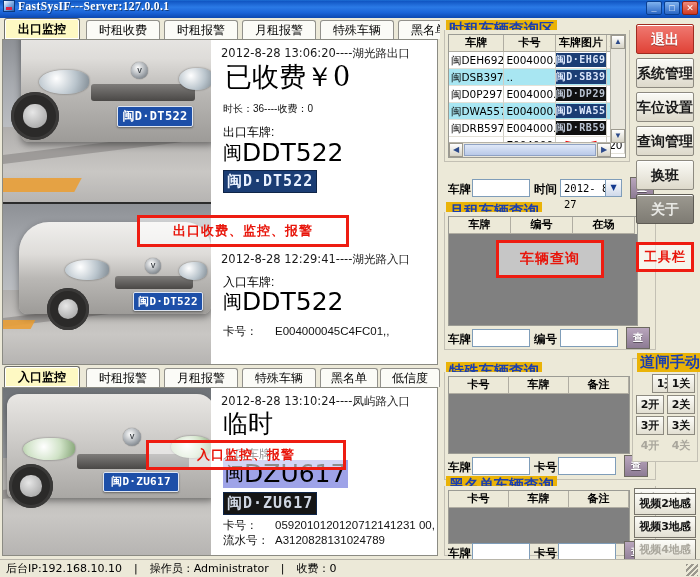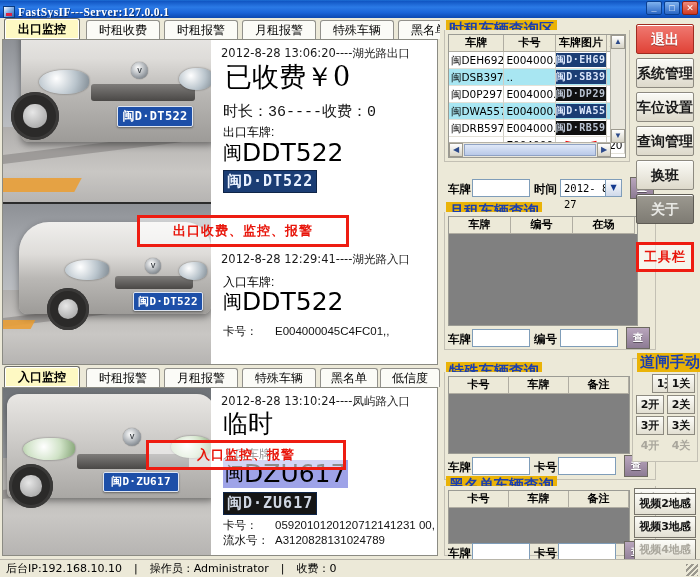--- a/index.html
+++ b/index.html
@@ -9,21 +9,21 @@
     font-size:12px;
     background:#d4d0c8;
     -webkit-font-smoothing:none;
   }
   .app{position:relative;width:700px;height:577px;}
 
   
   .titlebar{
     position:absolute;left:0;top:0;width:700px;height:18px;
     background:linear-gradient(to bottom,#1d6fd4 0%,#1257c4 8%,#2b7ae6 40%,#1a64d8 70%,#0c48b0 100%);
-    display:flex;align-items:flex-end;
+    display:flex;align-items:flex-start;
   }
   .title-ico{
     width:12px;height:12px;margin:0 3px 0 3px;flex:none;
     background:linear-gradient(135deg,#ffffff 0%,#8ab4e8 45%,#2b5fa8 100%);
     border:1px solid #0a3a80;box-sizing:border-box;position:relative;
   }
   .title-ico:after{content:"";position:absolute;left:2px;top:6px;width:6px;height:3px;background:#d24;}
   .title-text{
     color:#fff;font-family:"Liberation Serif","DejaVu Serif",serif;
     font-weight:bold;font-size:11.5px;letter-spacing:.4px;
@@ -100,21 +100,21 @@
     position:absolute;background:#1d4fa8;border:1px solid #dfe6f2;border-radius:2px;
     color:#fff;font-family:"DejaVu Sans Mono","Liberation Mono",monospace;
     font-weight:bold;text-align:center;letter-spacing:.3px;
     box-shadow:0 1px 2px rgba(0,0,0,.4);white-space:nowrap;overflow:hidden;
   }
 
   
   .ts{font-size:11.5px;color:#1a1a1a;font-family:"DejaVu Sans","Liberation Sans",sans-serif;}
   .big-fee{font-size:27px;line-height:1.12;color:#000;
            font-family:"DejaVu Serif","Liberation Serif",serif;white-space:nowrap;}
-  .sub{font-size:15px;color:#111;font-family:Liberation Mono, monospace;}
+  .sub{font-size:10px;color:#111;}
   .lbl{font-size:12px;color:#000;}
   .big-plate{font-size:25px;line-height:1.1;color:#000;white-space:nowrap;
              font-family:"DejaVu Sans","Liberation Sans",sans-serif;}
   .big-plate .cn{font-size:19px;vertical-align:2px;}
   .plate-crop{
     display:inline-block;background:#1b3d74;color:#eaf2ff;
     font-family:"DejaVu Sans Mono","Liberation Mono",monospace;font-weight:bold;
     padding:1px 3px;letter-spacing:1px;border:1px solid #0f2548;
   }
   .plate-crop.dark{background:#151515;color:#cfd6e2;}
@@ -499,20 +499,21 @@
         <div style="width:60px;">车牌</div>
         <div style="width:60px;">备注</div>
       </div>
     </div>
     <div class="flbl" style="left:8px;top:528px;">车牌</div>
     <input class="fld" style="left: 32px; top: 525px; width: 58px;" value="">
     <div class="flbl" style="left:94px;top:528px;">卡号</div>
     <input class="fld" style="left: 118px; top: 525px; width: 58px;" value="">
     <div class="qbtn" style="left:184px;top:523px;">查</div>
 
+    <div class="anno" style="left:56px;top:222px;width:108px;height:38px;font-size:14px;">车辆查询</div>
   </div>
 
   <div class="tbtn exit" style="top:24px;">退出</div>
   <div class="tbtn" style="top:58px;">系统管理</div>
   <div class="tbtn" style="top:92px;">车位设置</div>
   <div class="tbtn" style="top:126px;">查询管理</div>
   <div class="tbtn" style="top:160px;">换班</div>
   <div class="tbtn about" style="top:194px;">关于</div>
 
   <div class="anno" style="left:636px;top:242px;width:58px;height:30px;font-size:13px;">工具栏</div>

